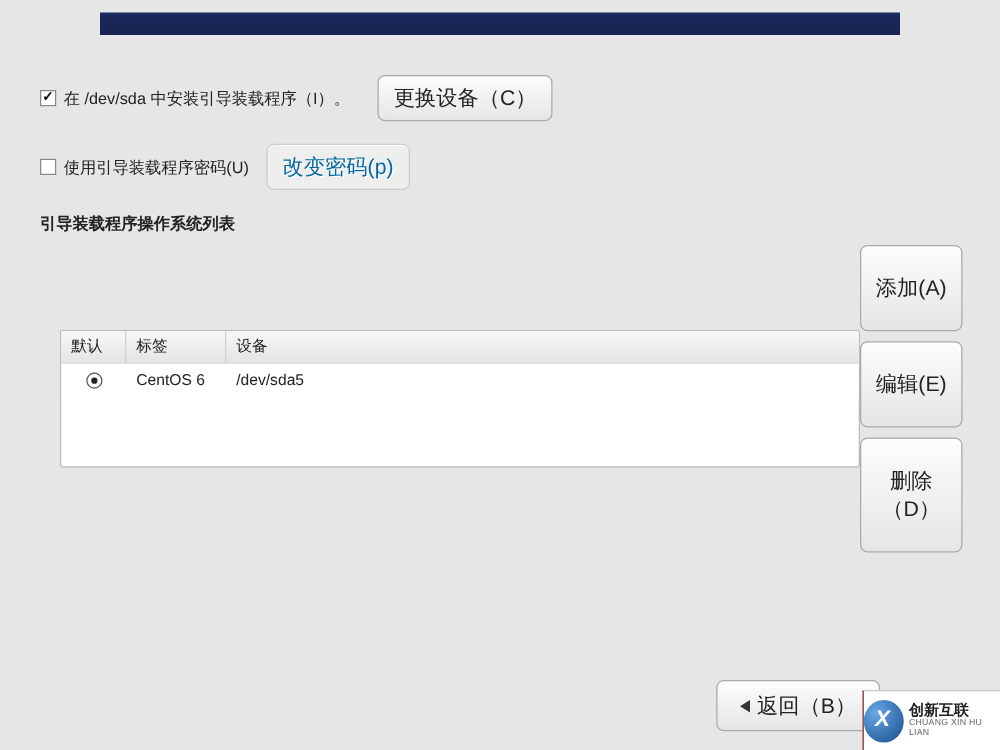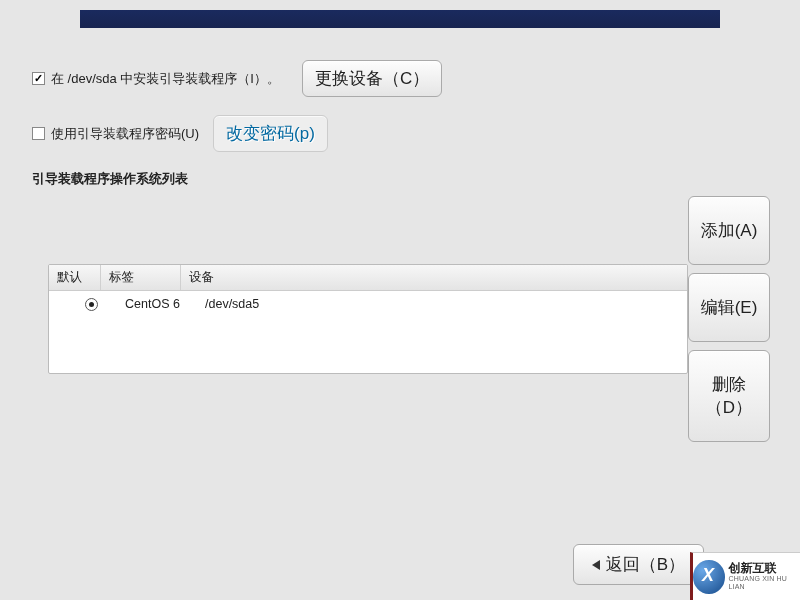--- a/index.html
+++ b/index.html
@@ -94,21 +94,21 @@
     padding: 4px 8px;
     border-right: 1px solid #d0d0d0;
   }
   .th:last-child { border-right: none; flex:1; }
   .col-default { width: 52px; }
   .col-label   { width: 80px; }
   .col-device  { flex: 1; }
   .tbody-row {
     display: flex;
     align-items: center;
-    padding: 4px 16px;
+    padding: 4px 0;
     background: #fff;
   }
   .radio {
     width: 13px; height: 13px;
     border-radius: 50%;
     border: 1px solid #555;
     margin: 0 auto;
     display: flex; align-items:center; justify-content:center;
   }
   .radio.selected::after {
@@ -139,21 +139,21 @@
      width:0;height:0;border-top:5px solid transparent;border-bottom:5px solid transparent;border-left:8px solid #333;
   }
   
   .watermark {
     position:absolute;
     right: 0;
     bottom: 0;
     width: 110px;
     height: 48px;
     background: #fff;
-    border-left: 3px solid #7f1d1d;
+    border-left: 1px solid #7f1d1d;
     border-top: 1px solid #ccc;
     display:flex;
     align-items:center;
     justify-content:center;
     gap:4px;
   }
   .wm-circle{
     width:34px;height:34px;border-radius:50%;
     background: radial-gradient(circle at 30% 30%, #6aa8e8, #164a8a);
     position:relative;

